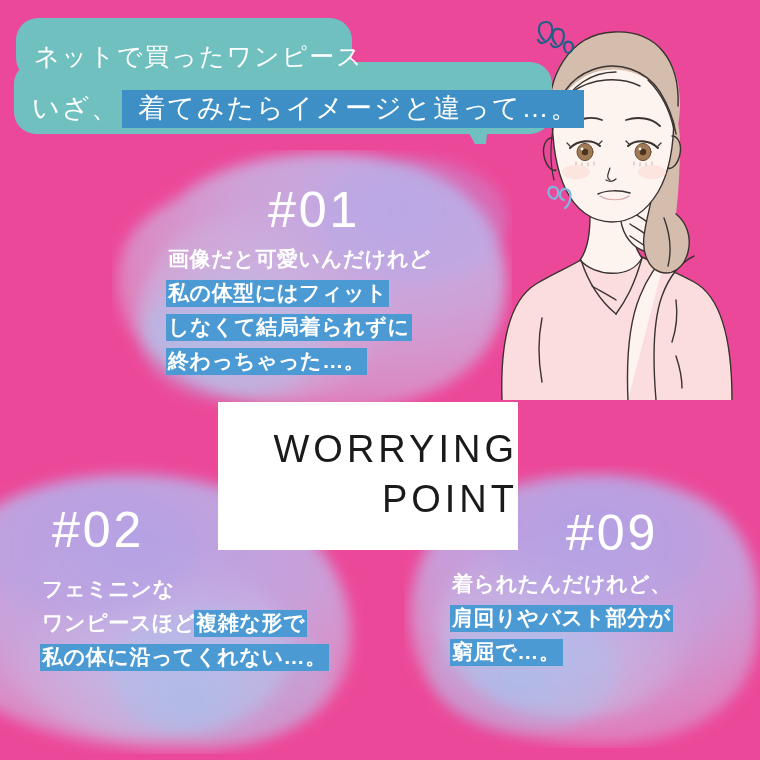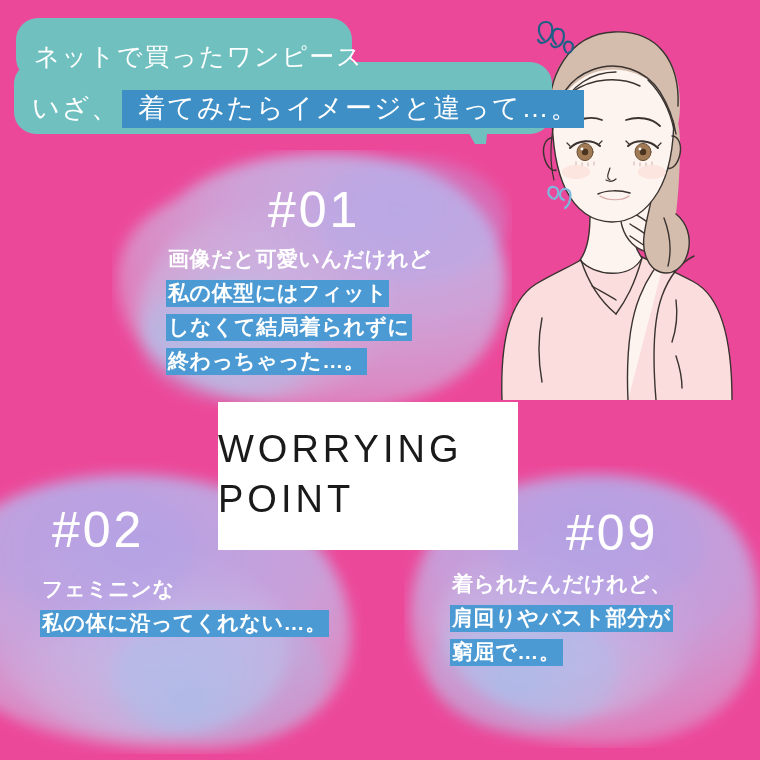--- a/index.html
+++ b/index.html
@@ -86,21 +86,21 @@
     width: 300px;
     height: 148px;
     background: #ffffff;
     z-index: 20;
   }
   #center-title {
     position: absolute;
     left: 218px;
     top: 424px;
     width: 300px;
-    text-align: left;
+    text-align: right;
     color: #1a1a1a;
     font-size: 38px;
     font-weight: 300;
     letter-spacing: 4px;
     line-height: 1.32;
     z-index: 21;
     font-family: "Liberation Sans", sans-serif;
   }
 
   
@@ -222,20 +222,21 @@
   <div class="pt-body" style="left:168px; top:243px; z-index:12;">
     <div><span class="plain">画像だと可愛いんだけれど</span></div>
     <div><span class="hl">私の体型にはフィット</span></div>
     <div><span class="hl">しなくて結局着られずに</span></div>
     <div><span class="hl">終わっちゃった…。</span></div>
   </div>
 
   <div class="pt-num" style="left:52px; top:505px; z-index:12;">#02</div>
   <div class="pt-body" style="left:42px; top:565px; z-index:12;margin-top:8px;">
     <div><span class="plain">フェミニンな</span></div>
+    <div><span class="plain">ワンピースほど</span><span class="hl">複雑な形で</span></div>
     <div><span class="hl">私の体に沿ってくれない…。</span></div>
   </div>
 
   <div class="pt-num" style="left:566px; top:508px; z-index:12;">#09</div>
   <div class="pt-body" style="left:452px; top:568px; z-index:12;">
     <div><span class="plain">着られたんだけれど、</span></div>
     <div><span class="hl">肩回りやバスト部分が</span></div>
     <div><span class="hl">窮屈で…。</span></div>
   </div>
 

